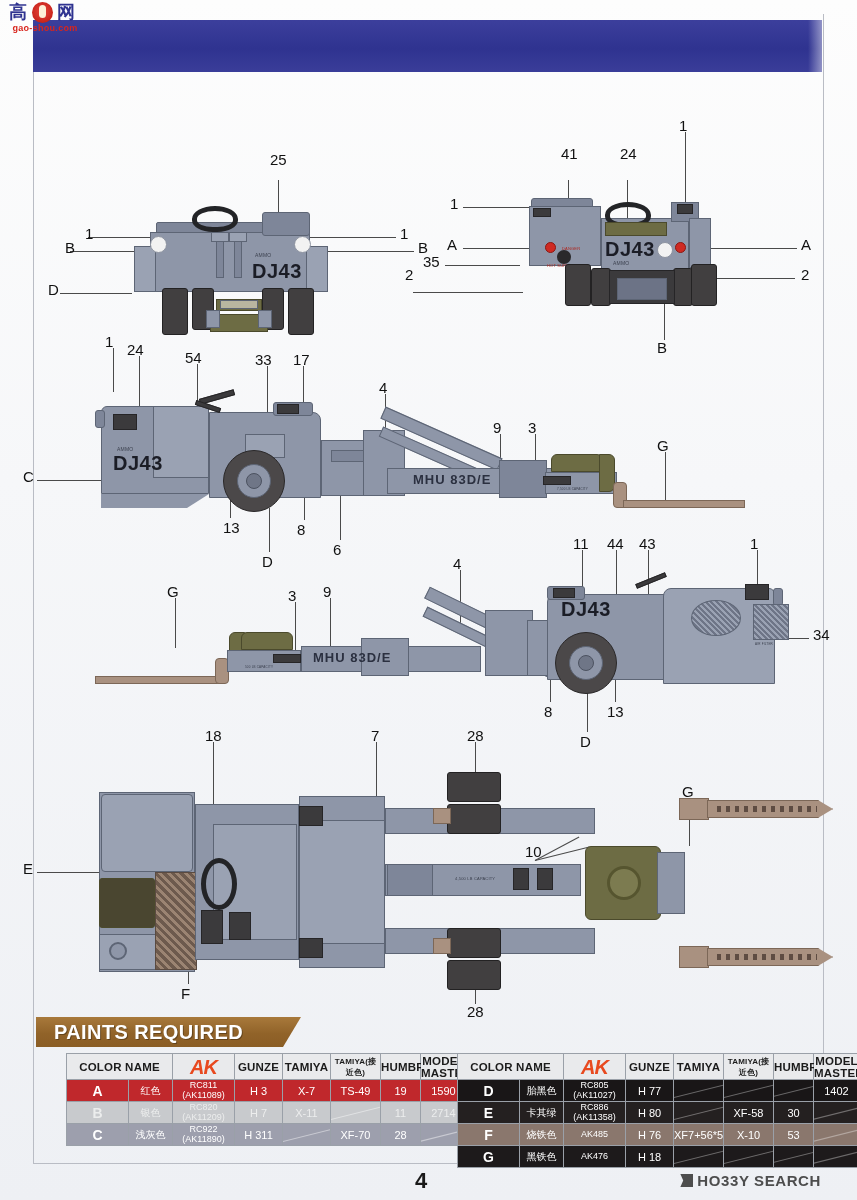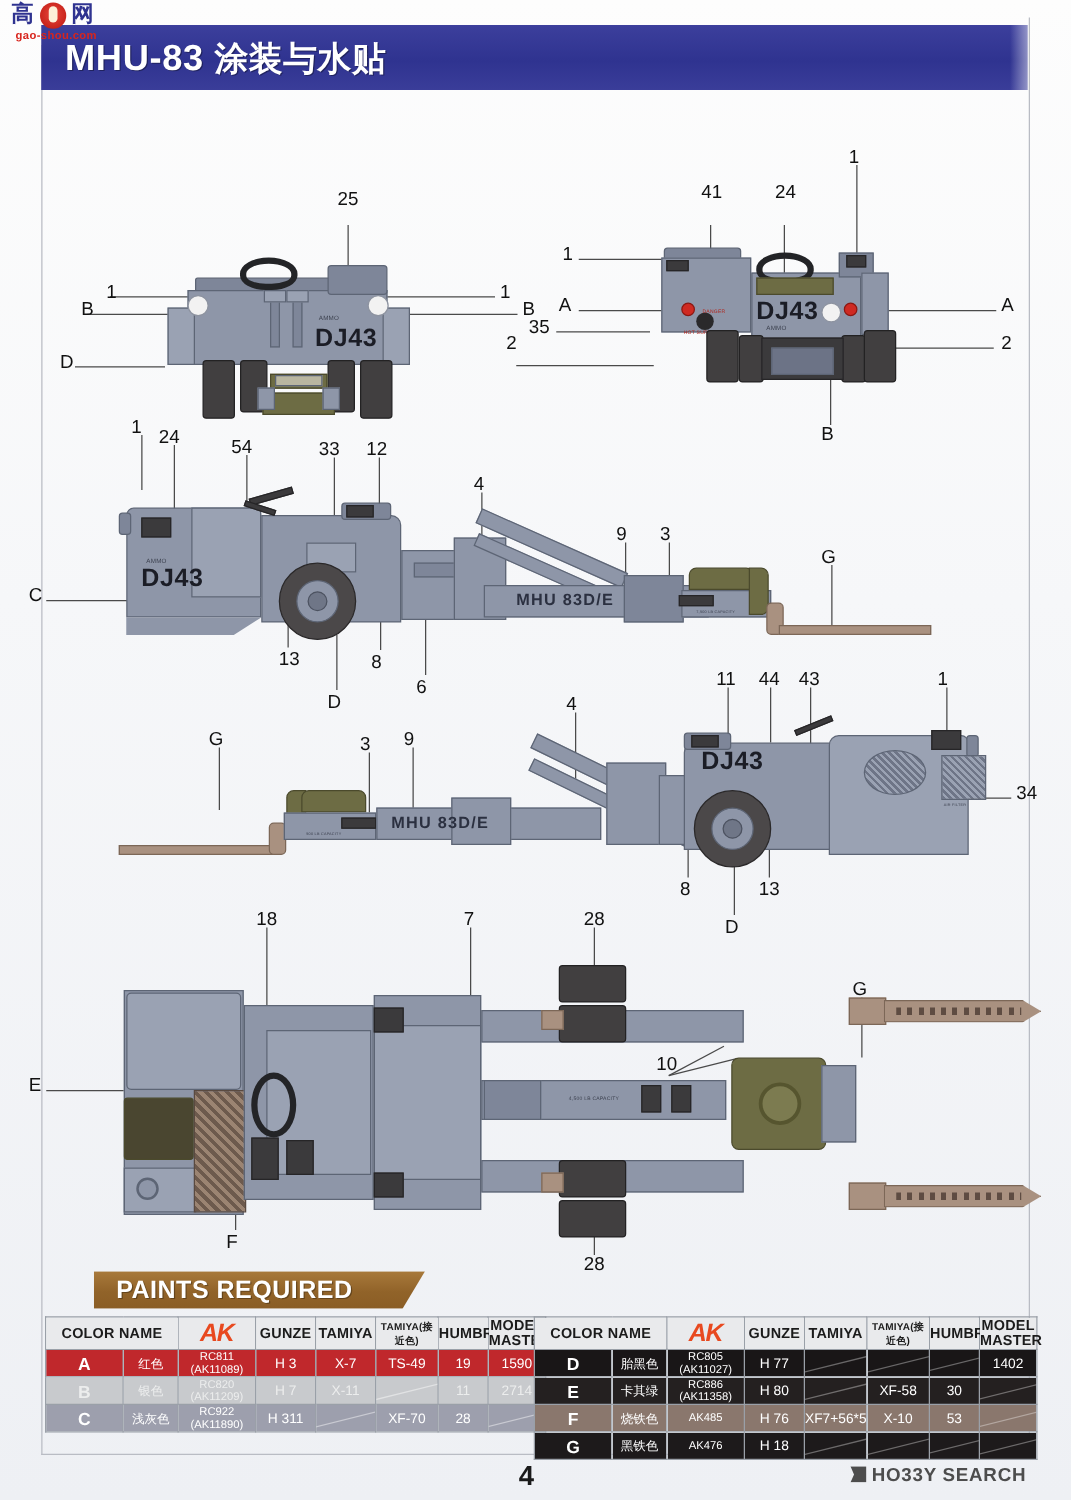--- a/index.html
+++ b/index.html
@@ -97,33 +97,33 @@
   }
   .reddot { position:absolute; width:11px; height:11px; border-radius:50%;
             background:#cf2a22; border:1px solid #8c1711; }
   .whitedot { position:absolute; border-radius:50%; background:#f2f2f2; border:1px solid #8d93a0; }
 
   
   .paints-banner {
     position:absolute; left:36px; top:1017px; width:265px; height:30px;
     background:linear-gradient(180deg,#a8793b 0%, #916329 55%, #8a5d25 100%);
     clip-path: polygon(0 0, 100% 0, calc(100% - 18px) 100%, 0 100%);
-    margin-left: 39px;
   }
   .paints-banner span {
     position:absolute; left:18px; top:4px;
     color:#fff; font-size:20px; font-weight:bold; letter-spacing:.4px;
     font-family:"Liberation Sans", sans-serif;
     text-shadow:1px 1px 0 rgba(0,0,0,.3);
   }
 
   
   .ptable {
     position:absolute; border-collapse:collapse; table-layout:fixed;
     font-family:"Liberation Sans", sans-serif;
+    margin-left:30px;
   }
   .ptable.left  { left:36px;  top:1053px; width:389px; }
   .ptable.right { left:427px; top:1053px; width:394px; }
   .ptable td, .ptable th {
     border:1px solid #9aa0a8; padding:0; text-align:center; vertical-align:middle;
     font-size:11px; height:22px; position:relative;
   }
   .ptable thead th {
     background:#e9eaec; color:#1b1b1b; font-size:11.5px; font-weight:bold; height:26px;
     letter-spacing:.2px;
@@ -162,24 +162,20 @@
 </head>
 <body>
 
 <div class="page">
 
   <div class="frame-left"></div>
   <div class="frame-right"></div>
   <div class="frame-bottom"></div>
 
   <div class="hdr-bar"></div>
-  <div class="hdr-title">
-    <span>MHU-83</span>
-    <span class="cn">涂装与水贴</span>
-  </div>
 
   <div class="logo">
     <div class="ch c1">高</div>
     <div class="hand"></div>
     <div class="ch c2">网</div>
     <div class="dom">gao-shou.com</div>
   </div>
 
 
   <div class="art" style="left:110px;top:160px;width:300px;height:165px;">
@@ -287,21 +283,21 @@
   <div class="art" style="left:95px;top:390px;width:680px;height:150px;">
     <div class="lead v" style="left:18px;top:-42px;height:44px;"></div>
     <div class="lbl" style="left:10px;top:-56px;">1</div>
     <div class="lead v" style="left:44px;top:-34px;height:62px;"></div>
     <div class="lbl" style="left:32px;top:-48px;">24</div>
     <div class="lead v" style="left:102px;top:-26px;height:72px;"></div>
     <div class="lbl" style="left:90px;top:-40px;">54</div>
     <div class="lead v" style="left:172px;top:-24px;height:52px;"></div>
     <div class="lbl" style="left:160px;top:-38px;">33</div>
     <div class="lead v" style="left:208px;top:-24px;height:38px;"></div>
-    <div class="lbl" style="left:198px;top:-38px;">12</div>
+    <div class="lbl" style="left:198px;top:-38px;">17</div>
     <div class="lead v" style="left:290px;top:4px;height:84px;"></div>
     <div class="lbl" style="left:284px;top:-10px;">4</div>
 
     <div class="lead h" style="left:-58px;top:90px;width:66px;"></div>
     <div class="lbl" style="left:-72px;top:79px;">C</div>
 
     <div class="lead v" style="left:135px;top:86px;height:42px;"></div>
     <div class="lbl" style="left:128px;top:130px;">13</div>
     <div class="lead v" style="left:174px;top:118px;height:44px;"></div>
     <div class="lbl" style="left:167px;top:164px;">D</div>

